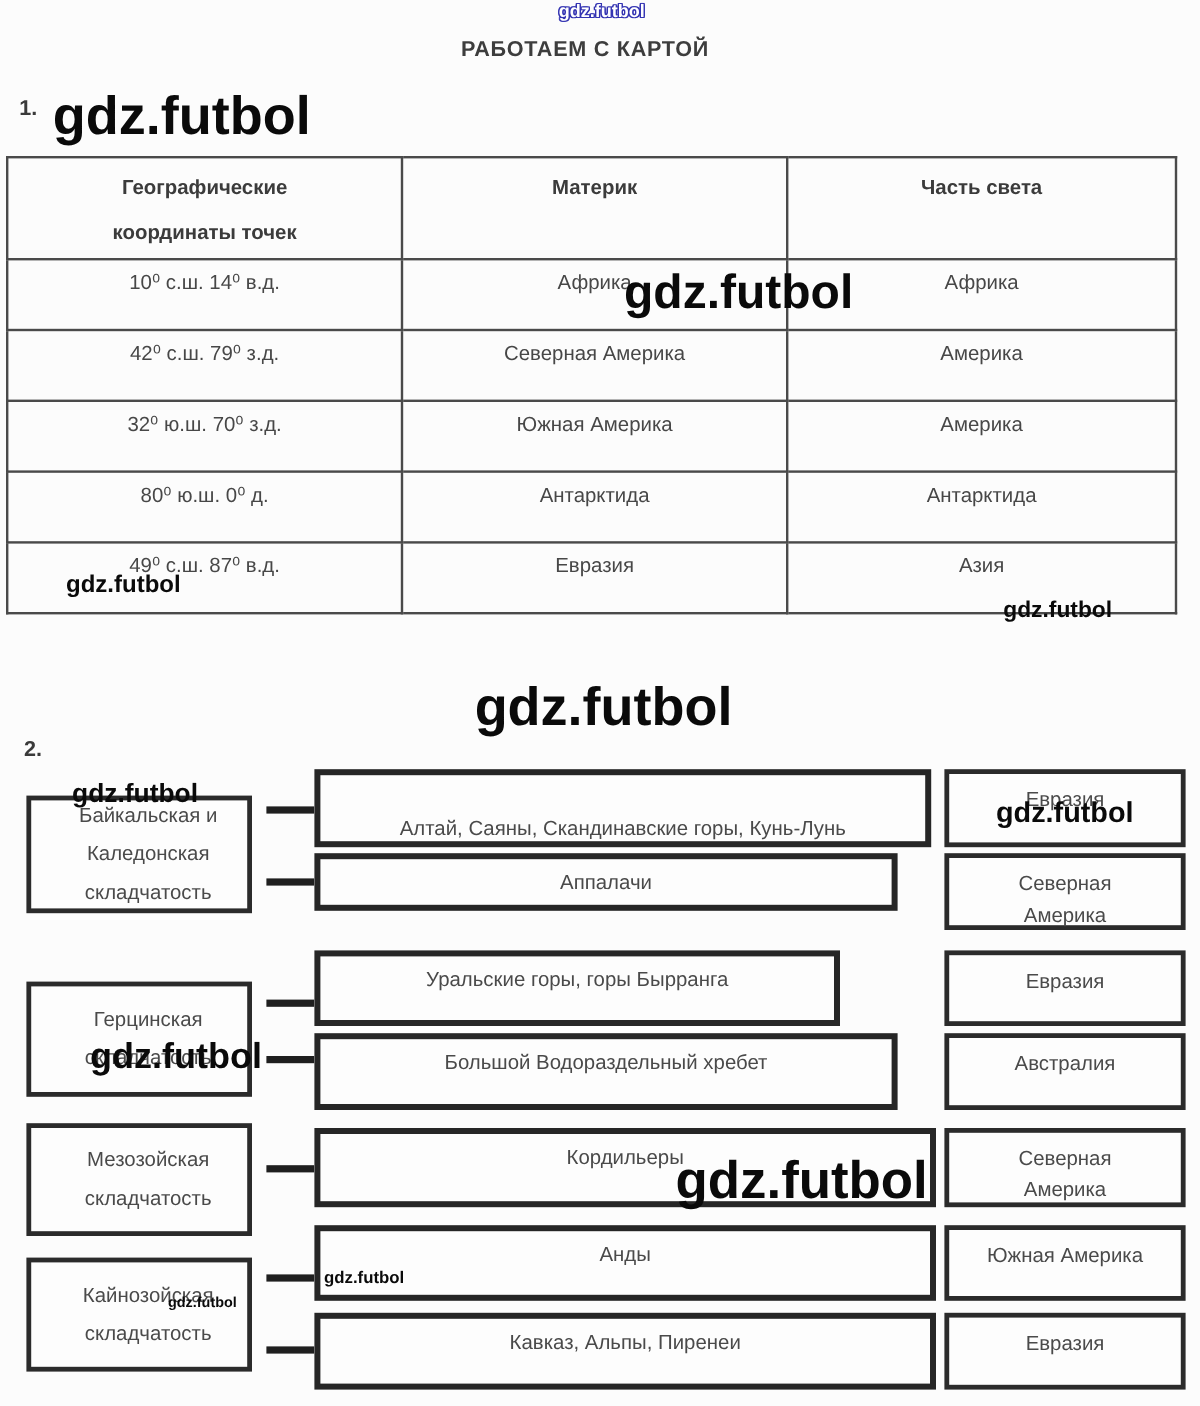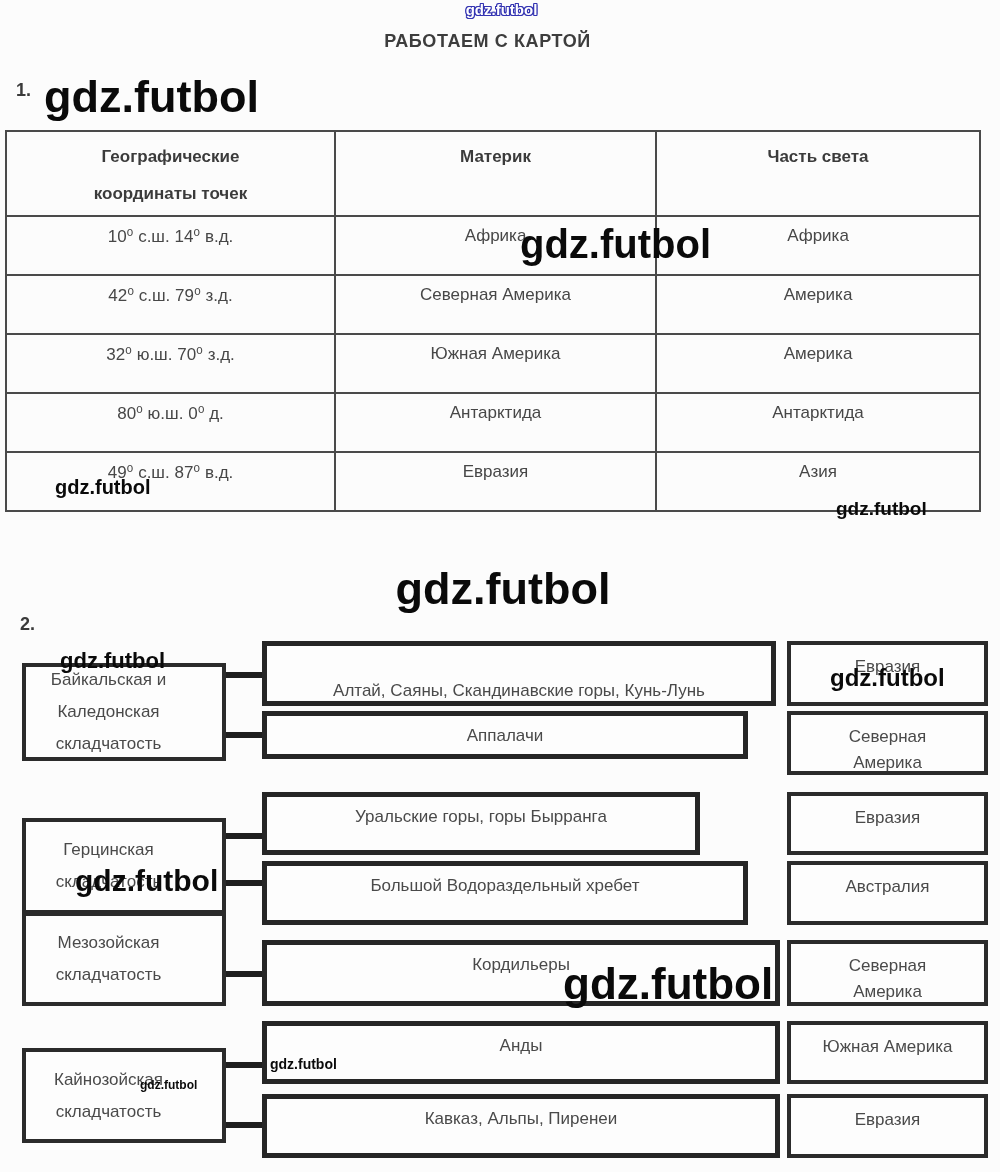--- a/index.html
+++ b/index.html
@@ -58,23 +58,23 @@
   .coord-table td{
     height:47px;padding-top:9px;color:#474747;font-weight:normal;
   }
   .coord-table .c1{width:325px;margin-left:24px;}
   .coord-table .c2{width:317px;}
   .coord-table .c3{width:320px;}
   .th-wrap{display:inline-block;max-width:210px;}
 
   
   .lbox{
-    position:absolute;left:22px;width:204px;box-sizing:border-box;
+    position:absolute;left:22px;width:188px;box-sizing:border-box;
     border:4px solid #2b2b2b;background:#fdfdfd;
-    display:flex;flex-direction:column;justify-content:center;align-items:flex-start;
+    display:flex;flex-direction:column;justify-content:center;align-items:flex-end;
     text-align:center;font-size:17px;line-height:32px;color:#4a4a4a;z-index:2;
   }
   .lbox span{display:inline-block;max-width:165px;}
   .mbox{
     position:absolute;left:262px;box-sizing:border-box;
     border:5px solid #262626;background:#fdfdfd;
     display:flex;justify-content:center;align-items:flex-start;
     padding-top:10px;text-align:center;font-size:17px;color:#4a4a4a;z-index:2;
   }
   .cbox{
@@ -173,21 +173,21 @@
       <span>Евразия</span>
     </div>
     <div class="connector" style="top: 833px;"></div>
     <div class="mbox" style="top: 861px; height: 64px; width: 486px;">
       <span>Большой Водораздельный хребет</span>
     </div>
     <div class="cbox" style="top: 861px; height: 64px;">
       <span>Австралия</span>
     </div>
     <div class="connector" style="top: 880px;"></div>
-    <div class="lbox" style="top: 912px; height: 94px;">
+    <div class="lbox" style="top: 936px; height: 94px;">
       <span>Мезозойская складчатость</span>
     </div>
     <div class="mbox" style="top: 940px; height: 66px; width: 518px;">
       <span>Кордильеры</span>
     </div>
     <div class="cbox" style="top: 940px; height: 66px;">
       <span>Северная Америка</span>
     </div>
     <div class="connector" style="top: 971px;"></div>
     <div class="lbox" style="top: 1048px; height: 95px;">

